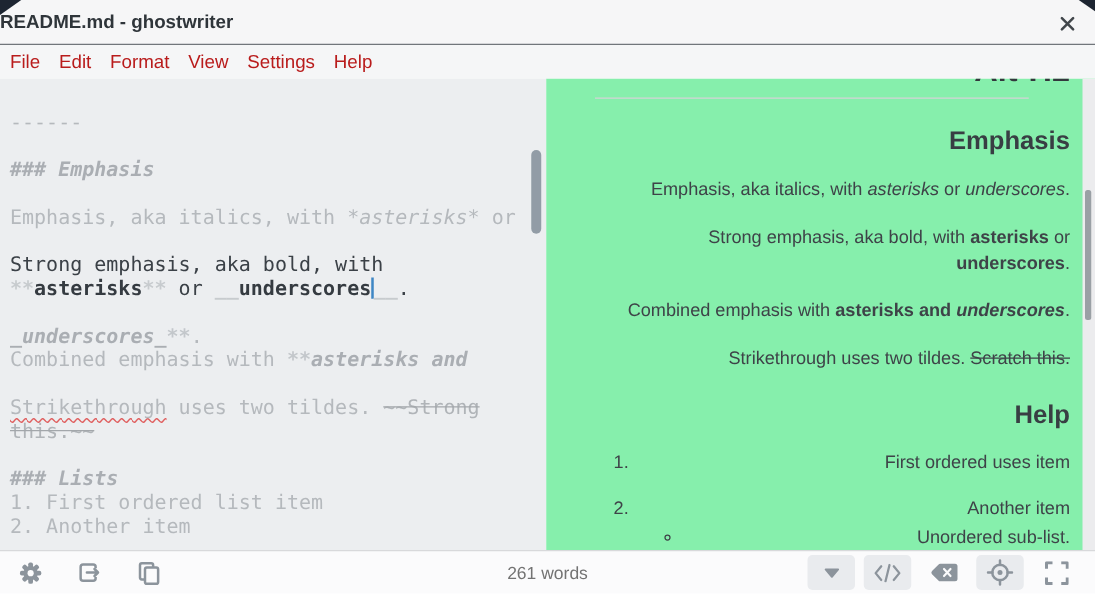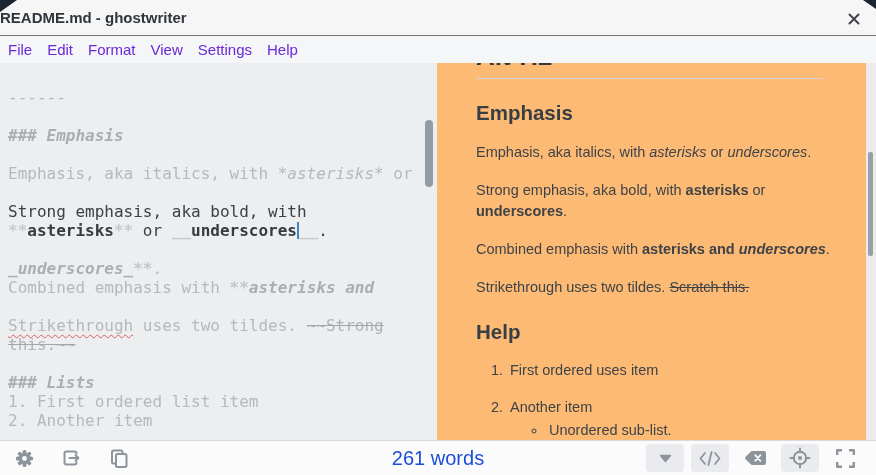--- a/index.html
+++ b/index.html
@@ -12,21 +12,21 @@
     position:relative;}
   .title{font-size:15px;font-weight:bold;color:#2f353a;}
   .close-btn{position:absolute;right:11px;top:8px;width:22px;height:22px;
     display:flex;align-items:center;justify-content:center;}
   .corner{position:absolute;top:0;width:0;height:0;z-index:9;}
   .corner-tl{left:0;border-top:12px solid #1d2531;border-right:17px solid transparent;}
   .corner-tr{right:0;border-top:9px solid #1d2531;border-left:13px solid transparent;}
 
   
   .menubar{height:27px;background:#f5f6f7;display:flex;align-items:center;padding-left:8px;}
-  .menu-item{font-size:15px;color:#6d28d9;margin-right:15px;cursor:default;}
+  .menu-item{font-size:15px;color:#b91c1c;margin-right:15px;cursor:default;}
 
   
   .main{display:flex;height:377px;}
 
   
   .editor{width:437px;box-sizing:border-box;background:#eceef0;overflow:hidden;
     position:relative;padding:25px 0 0 8px;
     font-family:"DejaVu Sans Mono","Liberation Mono",monospace;font-size:16px;line-height:19px;}
   .ed-line{height:19px;white-space:pre;}
   .c-dim{color:#b5b9bd;}
@@ -39,22 +39,22 @@
   .c-dark-bold{color:#353b41;font-weight:bold;}
   .c-strike{text-decoration:line-through;text-decoration-color:#a3a7ab;}
   .c-misspelled{text-decoration:underline wavy #e05f5f 1px;text-underline-offset:3px;
     text-decoration-skip-ink:none;}
   .c-dim.c-strike{color:#b0b4b8;}
   .caret{display:inline-block;width:2px;height:17px;background:#3e86c4;vertical-align:-3px;}
   .editor-scrollbar{position:absolute;right:4px;top:57px;width:8px;height:67px;
     border-radius:4px;background:#929ca6;}
 
   
-  .preview{flex:1;background:#fdba74;position:relative;overflow:hidden;box-sizing:border-box;
-    padding:0 10px 0 39px;color:#3e4348;}
+  .preview{flex:1;background:#86efac;position:relative;overflow:hidden;box-sizing:border-box;
+    padding:0 10px 0 39px;color:#3e4348;text-align:right;}
   .preview-content{width:380px;}
   .preview-content h2{font-size:26px;line-height:30px;font-weight:bold;color:#33383d;margin:0;}
   .preview-content h2.cut{margin-top:-22px;}
   .preview-content hr{border:0;border-top:1px solid #d3d4d6;margin:7px 33px 0 0;}
   .preview-content h3{font-size:20.5px;line-height:24px;font-weight:bold;color:#383e43;margin:22px 0 0;}
   .preview-content p{font-size:14.5px;line-height:21px;margin:17px 0 0;white-space:nowrap;}
   .pv-i{font-style:italic;}
   .pv-b{font-weight:bold;}
   .pv-bi{font-weight:bold;font-style:italic;}
   .pv-del{text-decoration:line-through;}
@@ -69,21 +69,21 @@
   
   .statusbar{height:35px;box-sizing:border-box;border-top:1px solid #d8d9db;background:#fbfbfc;
     display:flex;align-items:center;justify-content:space-between;position:relative;
     padding:0 12px 0 13px;}
   .sb-left{display:flex;align-items:center;gap:25px;}
   .sb-right{display:flex;align-items:center;gap:7px;}
   .sb-icon-btn{display:flex;align-items:center;justify-content:center;width:22px;height:24px;}
   .sb-btn{width:38px;height:28px;border-radius:4px;display:flex;align-items:center;
     justify-content:center;}
   .sb-btn.bg{background:#e9ebee;}
-  .word-count{position:absolute;left:0;right:0;text-align:center;font-size:20px;color:#1d4ed8;
+  .word-count{position:absolute;left:0;right:0;text-align:center;font-size:14px;color:#737373;
     pointer-events:none;}
 </style>
 </head>
 <body>
 
 <div class="window">
   <div class="corner corner-tl"></div>
   <div class="corner corner-tr"></div>
 
   <div class="titlebar">

